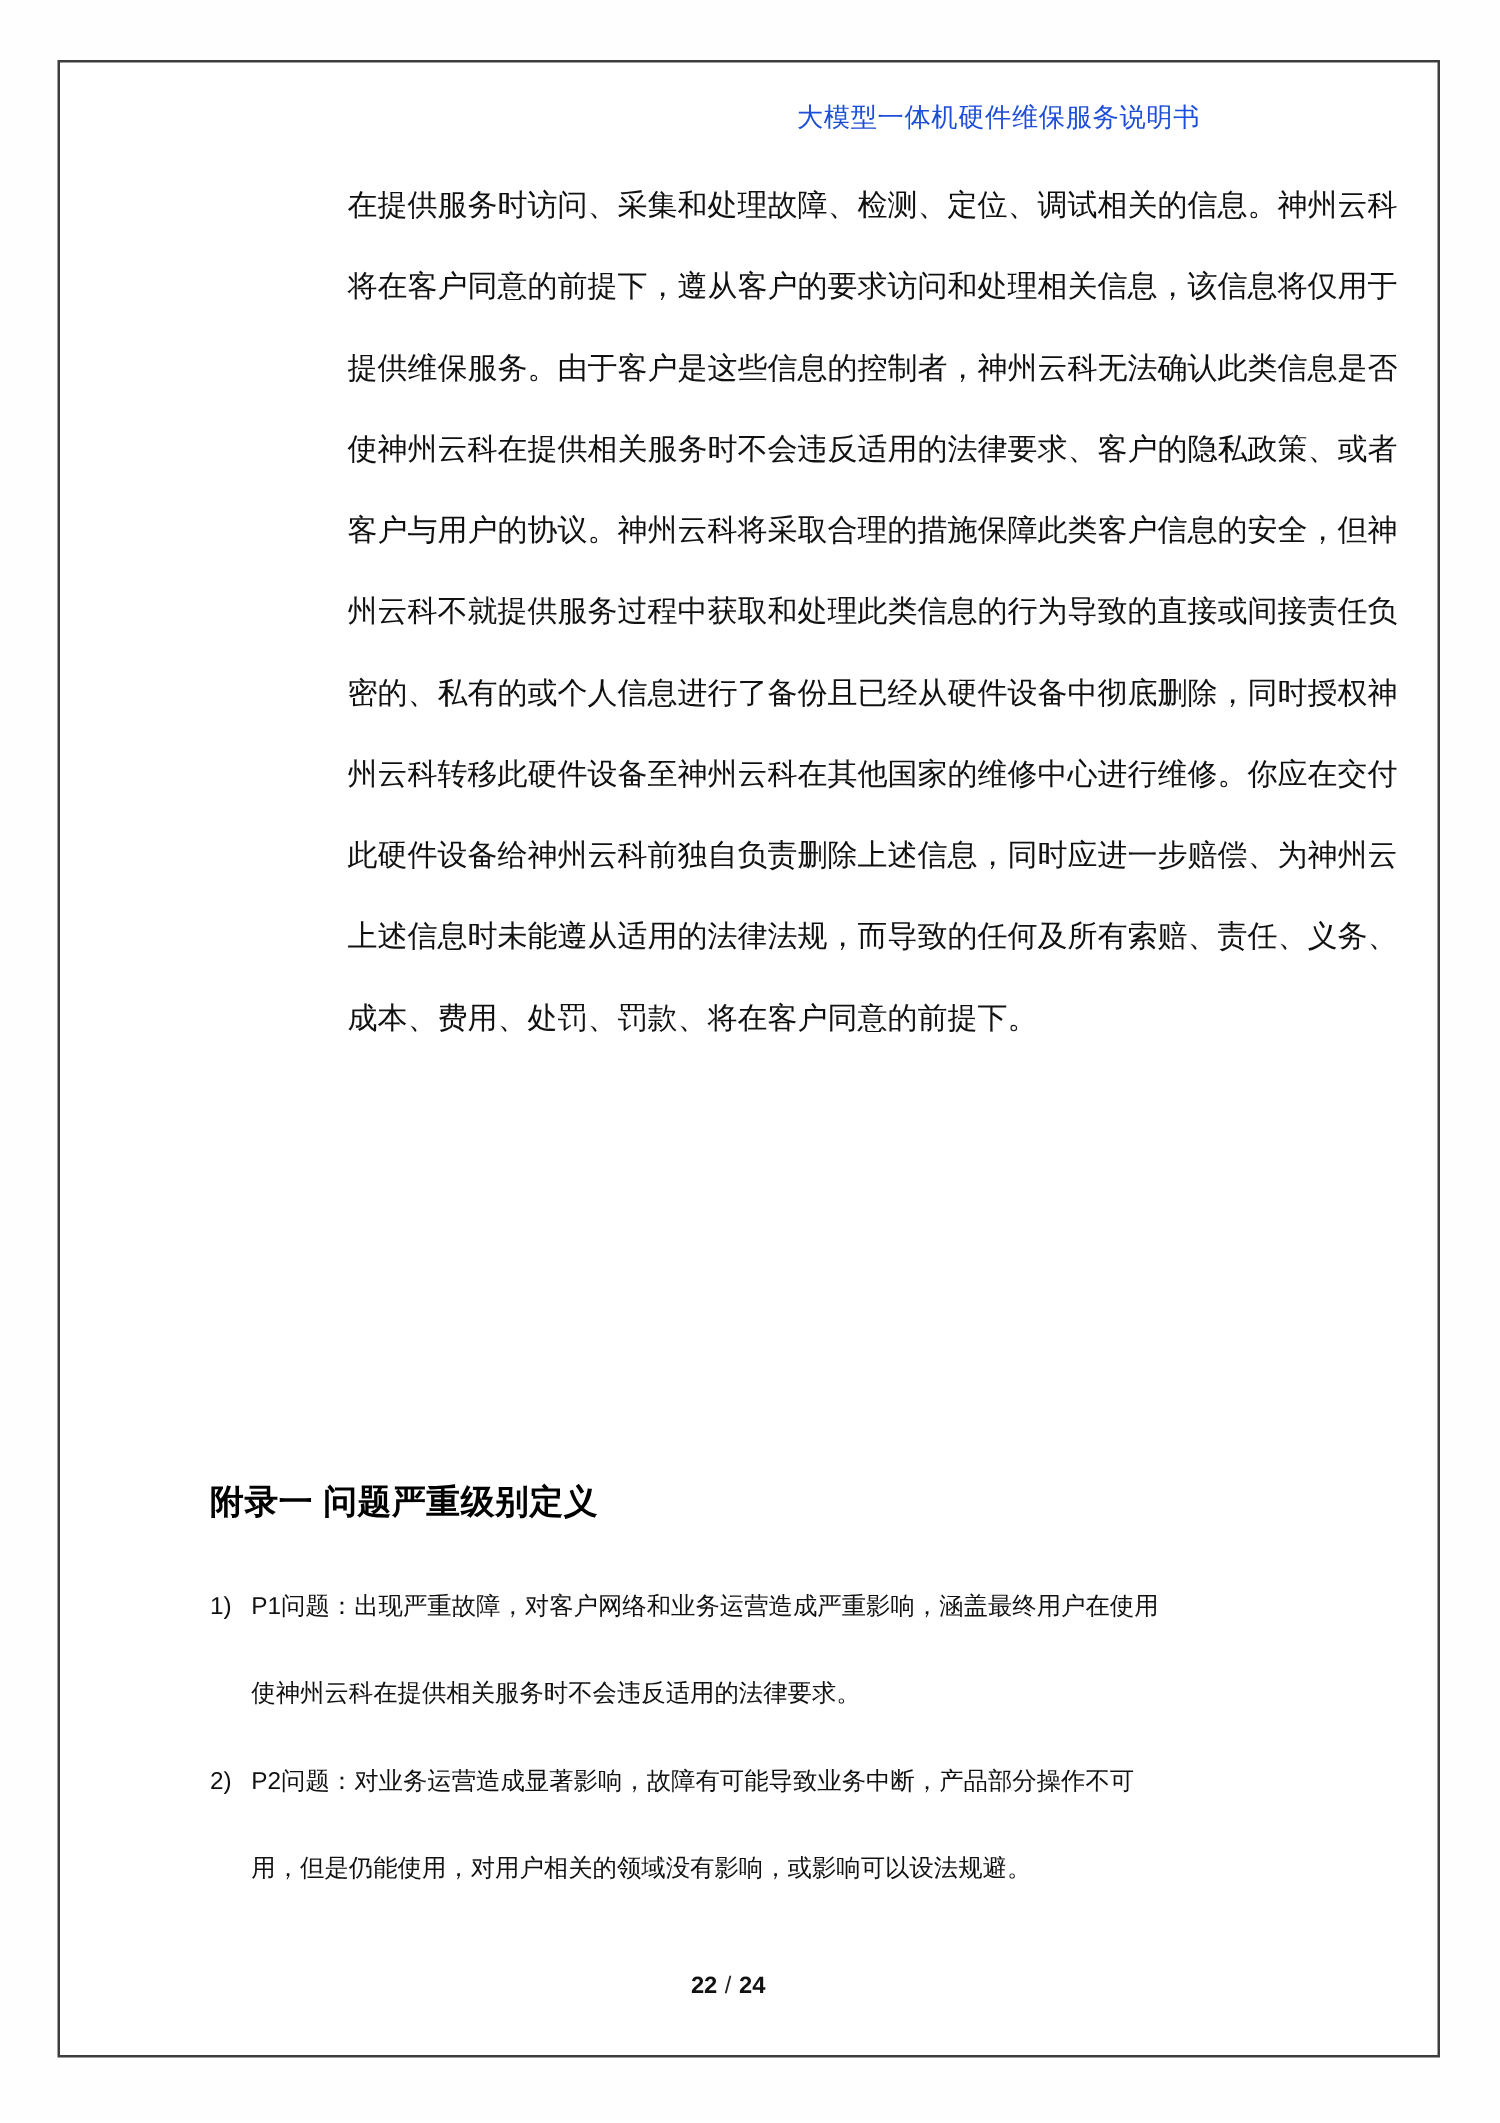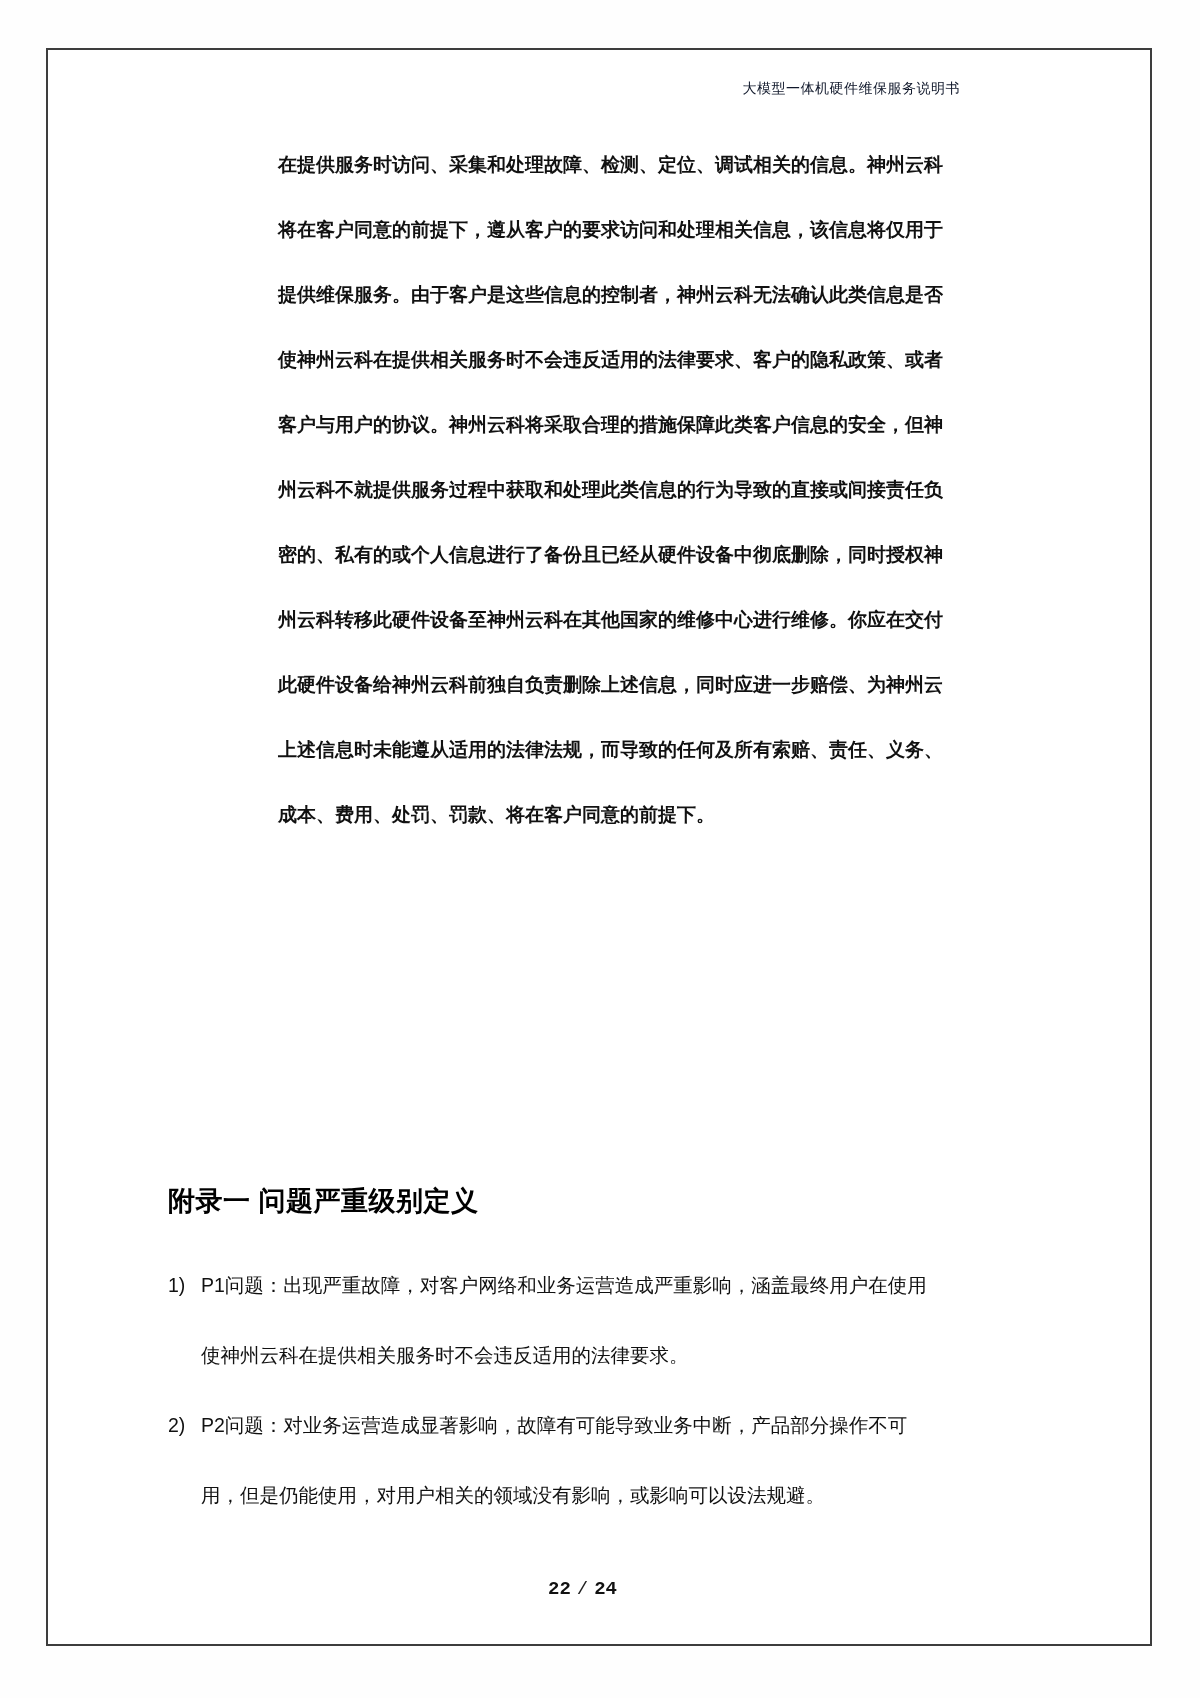--- a/index.html
+++ b/index.html
@@ -23,34 +23,33 @@
     height: 1598px;
     border: 2px solid #3d3d3d;
     box-sizing: border-box;
     background: #ffffff;
   }
   .header-title {
     position: absolute;
     top: 80px;
     right: 240px;
     font-family: "Liberation Serif", serif;
-    font-size: 14px;
-    color: #0f172a;
+    font-size: 21px;
+    color: #1d4ed8;
     letter-spacing: 0.5px;
     white-space: nowrap;
   }
   .body-paragraph {
     position: absolute;
     left: 278px;
     top: 132px;
     width: 680px;
-    font-size: 19px;
+    font-size: 24px;
     line-height: 65px;
     color: #111111;
-    font-weight: bold;
   }
   .body-paragraph .para-line {
     white-space: nowrap;
   }
   .appendix-heading {
     position: absolute;
     left: 168px;
     top: 1183px;
     font-size: 27px;
     font-weight: bold;
@@ -80,21 +79,21 @@
   }
   .item-line {
     white-space: nowrap;
   }
   .page-footer {
     position: absolute;
     left: 0;
     top: 1578px;
     width: 1165px;
     text-align: center;
-    font-family: Liberation Mono, monospace;
+    font-family: Liberation Sans, sans-serif;
     font-size: 19px;
     color: #111111;
   }
   .page-footer .num {
     font-weight: bold;
   }
   .page-footer .sep {
     font-weight: normal;
     padding: 0 6px;
     color: #222222;

